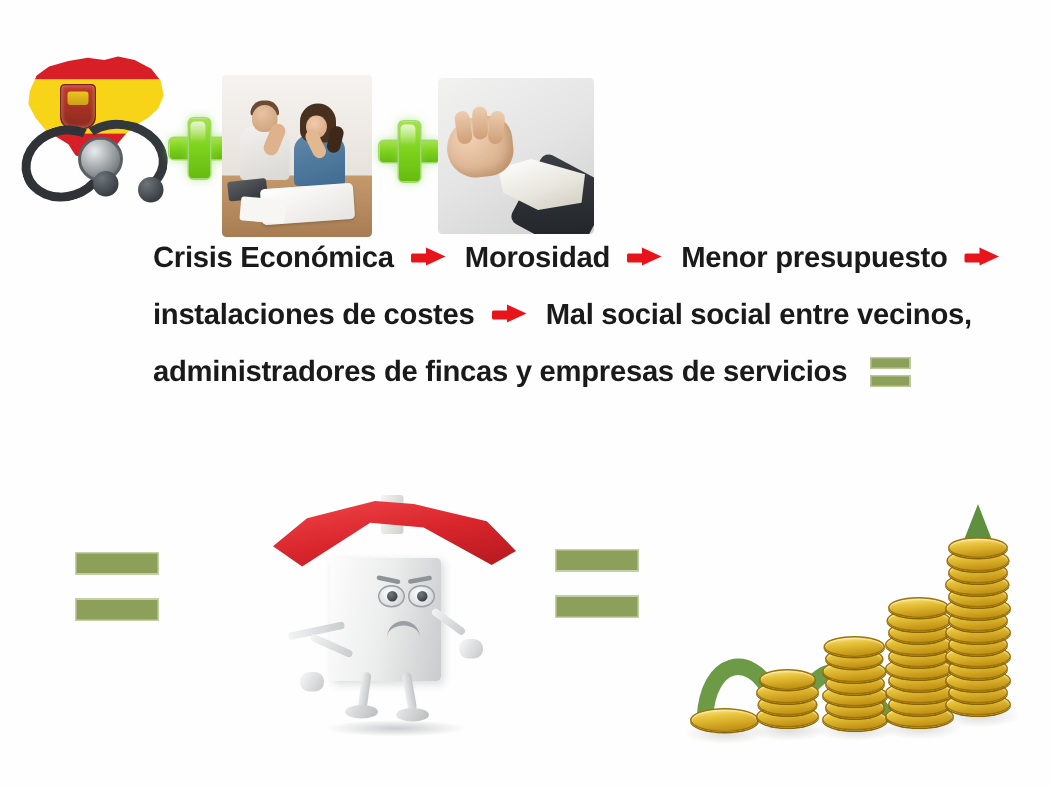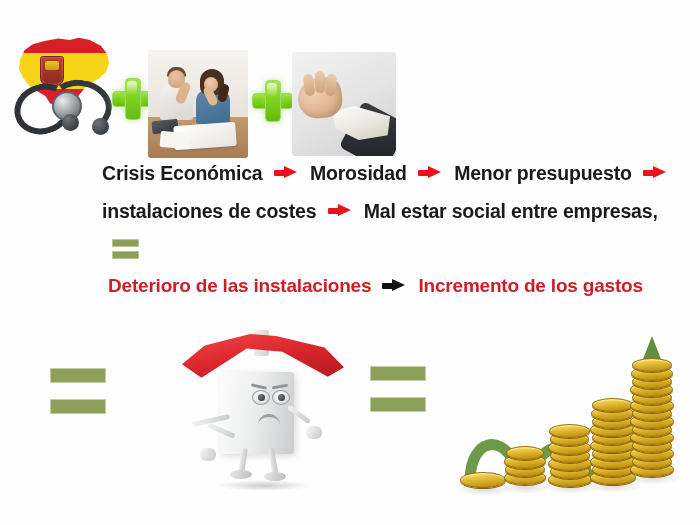--- a/index.html
+++ b/index.html
@@ -495,38 +495,31 @@
       <span class="head"></span>
     </span>
   </div>
 
   <div class="tline">
     <span>instalaciones de costes</span>
     <span class="arr">
       <span class="shaft"></span>
       <span class="head"></span>
     </span>
-    <span>Mal estar social entre empresas,</span>
+    <span>Mal social social entre vecinos,</span>
   </div>
 
   <div class="tline">
+    <span>administradores de fincas y empresas de servicios</span>
     <span class="eq">
       <i></i>
       <b></b>
     </span>
   </div>
 
-  <div class="tline red">
-    <span>Deterioro de las instalaciones</span>
-    <span class="arr black">
-      <span class="shaft"></span>
-      <span class="head"></span>
-    </span>
-    <span>Incremento de los gastos</span>
-  </div>
 </div>
 
 <div id="bottom-row"></div>
 
 <div class="eq-big" id="eq-left">
   <i></i>
   <b></b>
 </div>
 
 <div id="house-img">

